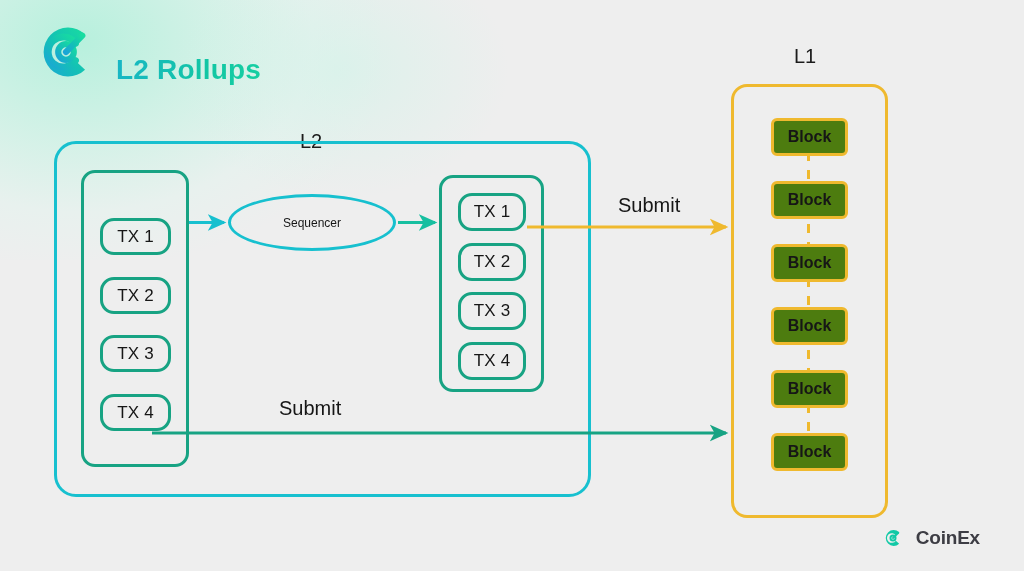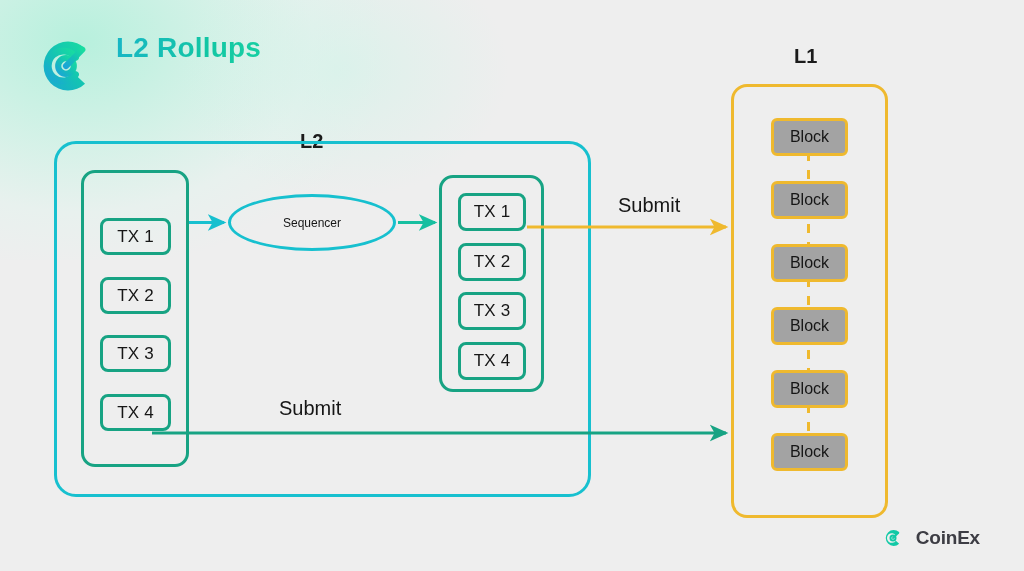--- a/index.html
+++ b/index.html
@@ -43,43 +43,43 @@
     background: radial-gradient(ellipse at 50% 50%,
                 rgba(206,244,232,0.55) 0%,
                 rgba(238,238,238,0.0) 70%);
     pointer-events: none;
   }
 
   
   #brand {
     position: absolute;
     left: 32px;
-    top: 32px;
-    display: flex;
-    align-items: flex-start;
+    top: 18px;
+    display: flex;
+    align-items: flex-end;
     gap: 16px;
   }
   #brand-logo { width: 68px; height: 68px; display: block; }
   #brand-title {
     font-size: 28px;
     font-weight: bold;
     letter-spacing: 0.2px;
     color: #14b9a8;
     background: linear-gradient(100deg,#18b6c6 0%, #12c6a4 62%, #17cfa2 100%);
     -webkit-background-clip: text;
     background-clip: text;
     color: transparent;
     white-space: nowrap;
   }
 
   
   .caption {
     position: absolute;
     font-size: 20px;
-    font-weight: bold;
+    font-weight: normal;
     color: #1b1b1b;
     white-space: nowrap;
   }
   #cap-l2 { left: 300px; top: 106px; margin-top: 24px; }
   #cap-l1 { left: 794px; top: 45px; }
 
   
   #l2-box {
     position: absolute;
     left: 54px; top: 141px;
@@ -106,21 +106,21 @@
     border-radius: 14px;
     box-sizing: border-box;
     background: transparent;
   }
   #tx-pool-left  { left: 81px;  top: 170px; width: 108px; height: 297px; }
   #tx-pool-right { left: 439px; top: 175px; width: 105px; height: 217px; }
 
   .tx-box {
     position: absolute;
     border: 3px solid #17a383;
-    border-radius: 8px;
+    border-radius: 14px;
     box-sizing: border-box;
     background: transparent;
     display: flex;
     align-items: center;
     justify-content: center;
     font-size: 17px;
     color: #161616;
     letter-spacing: 0.2px;
   }
   
@@ -152,27 +152,28 @@
 
   
   .block-box {
     position: absolute;
     left: 771px;
     width: 77px;
     height: 38px;
     border: 3px solid #efb92e;
     border-radius: 6px;
     box-sizing: border-box;
-    background: #a3a3a3;
+    background: #4d7c0f;
     display: flex;
     align-items: center;
     justify-content: center;
     font-size: 16px;
     color: #161616;
     z-index: 3;
+    font-weight: bold;
   }
   #blk-0 { top: 118px; }
   #blk-1 { top: 181px; }
   #blk-2 { top: 244px; }
   #blk-3 { top: 307px; }
   #blk-4 { top: 370px; }
   #blk-5 { top: 433px; }
 
   
   #block-chain {

